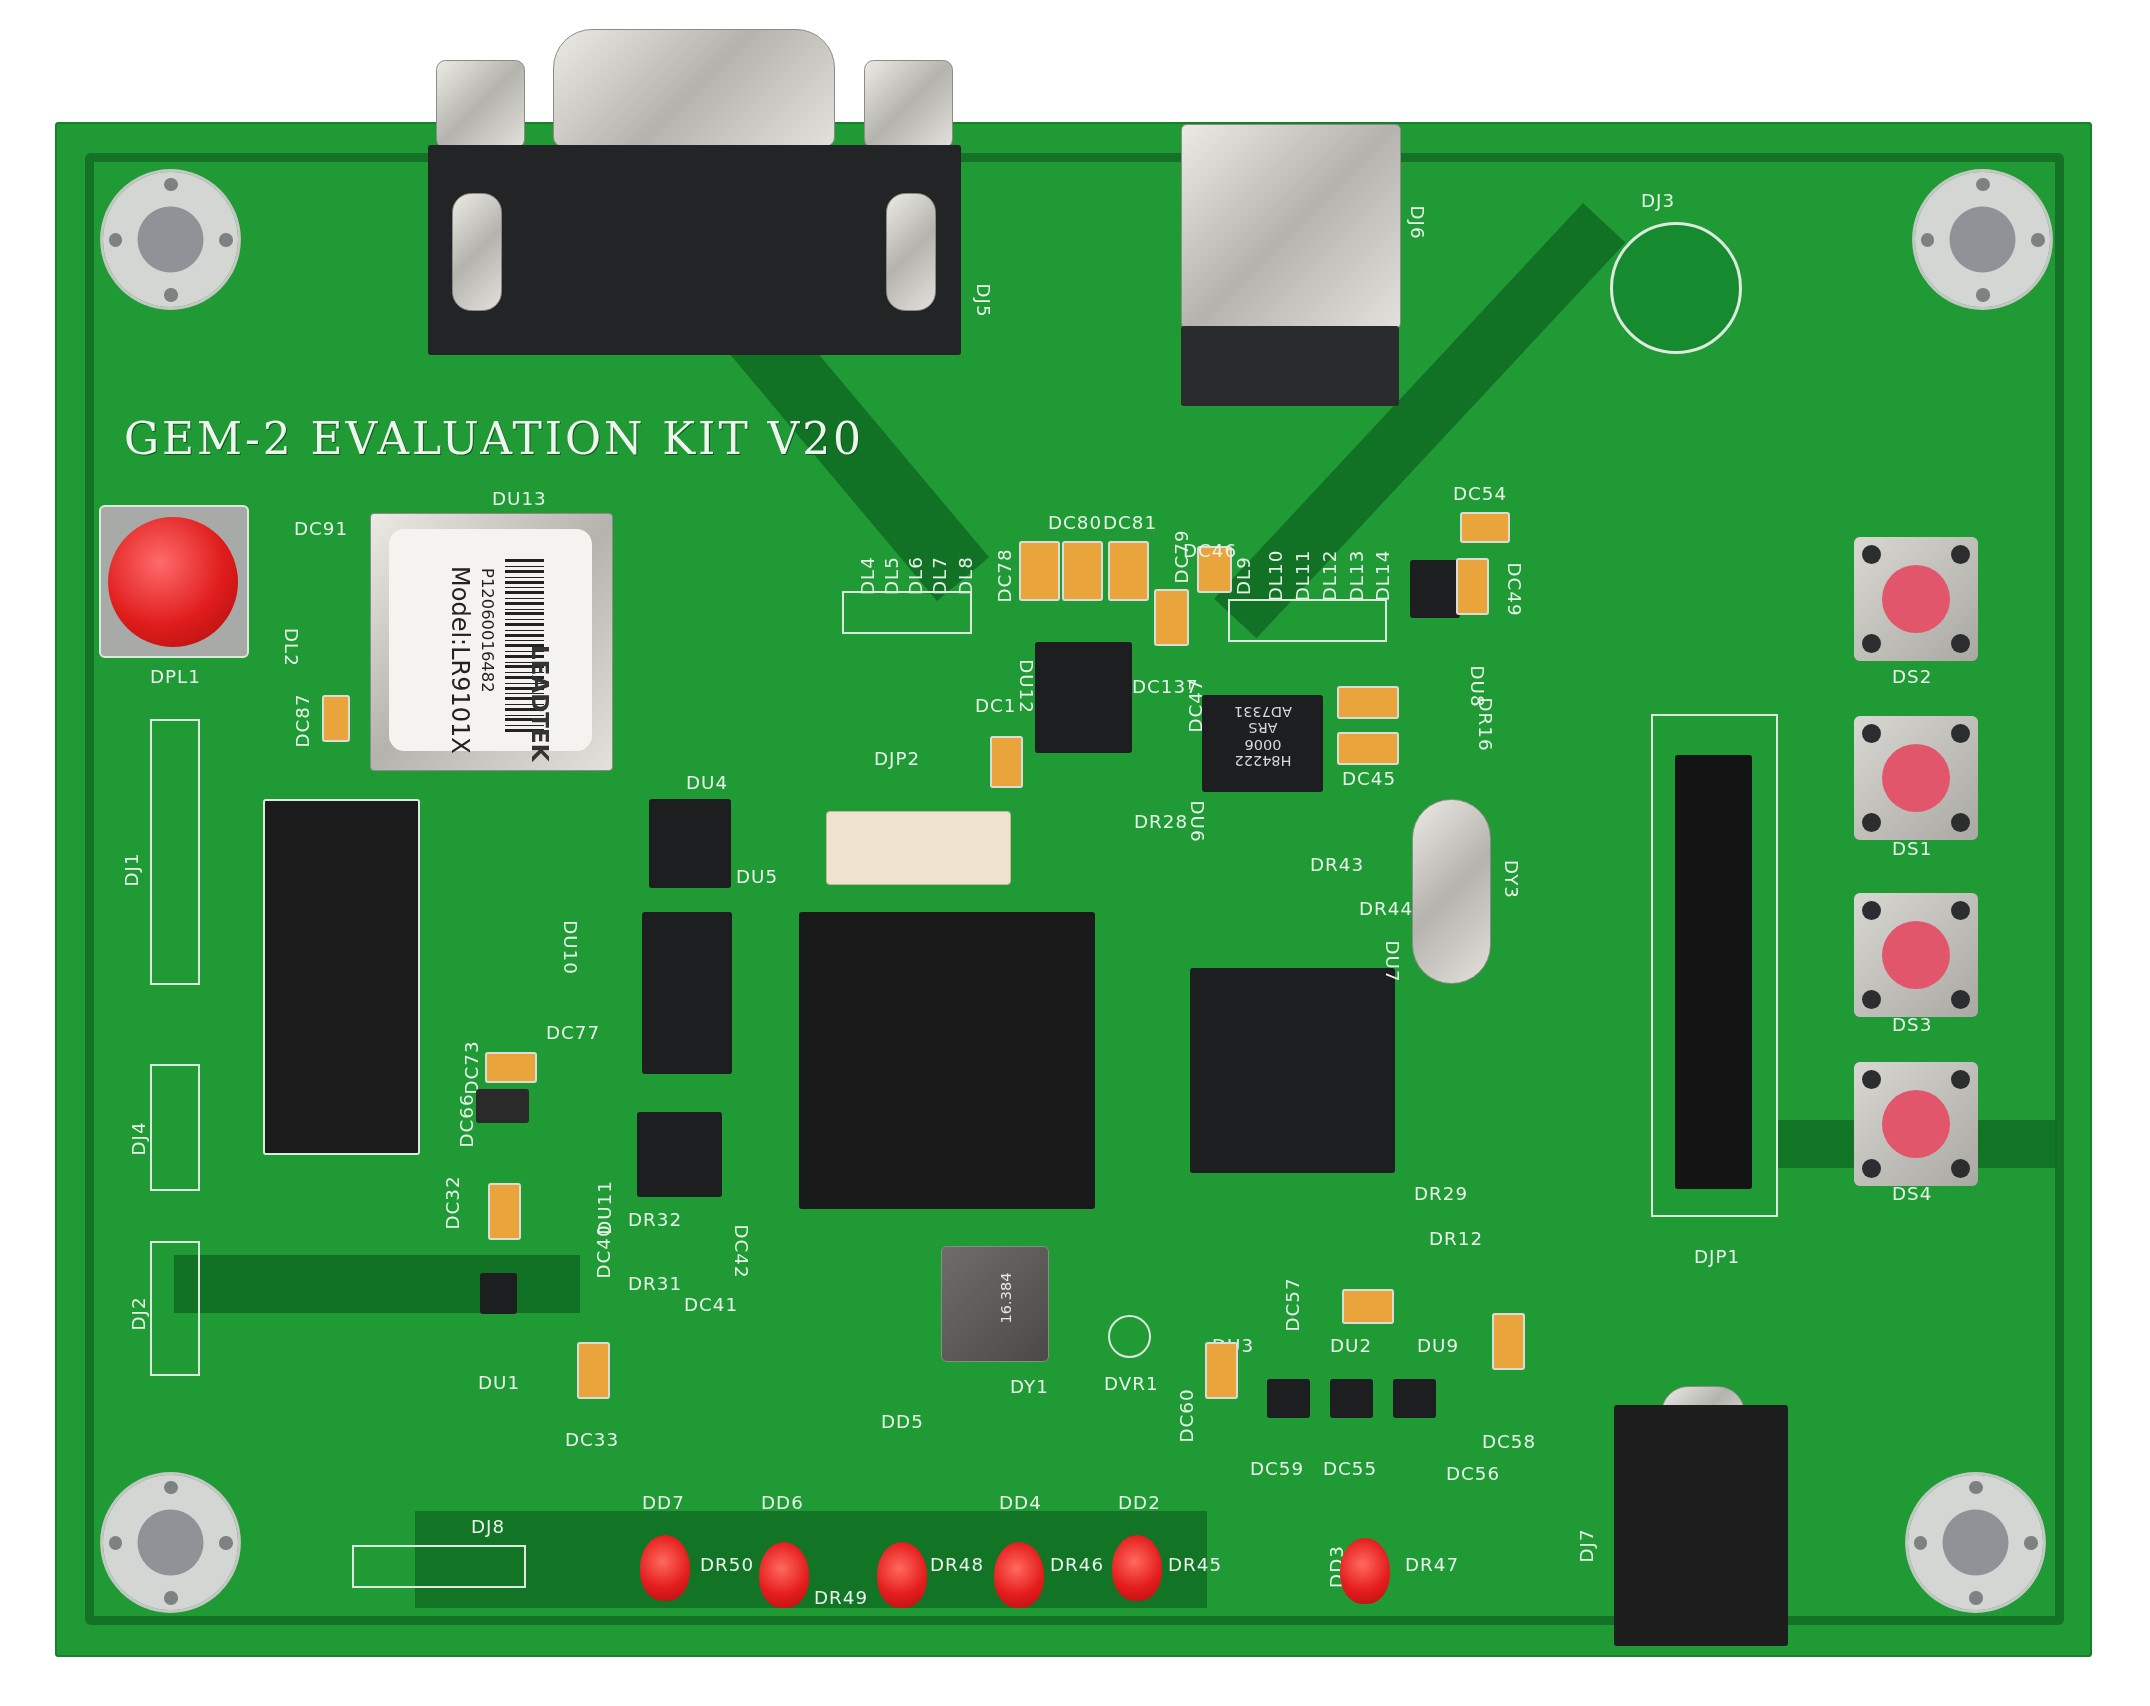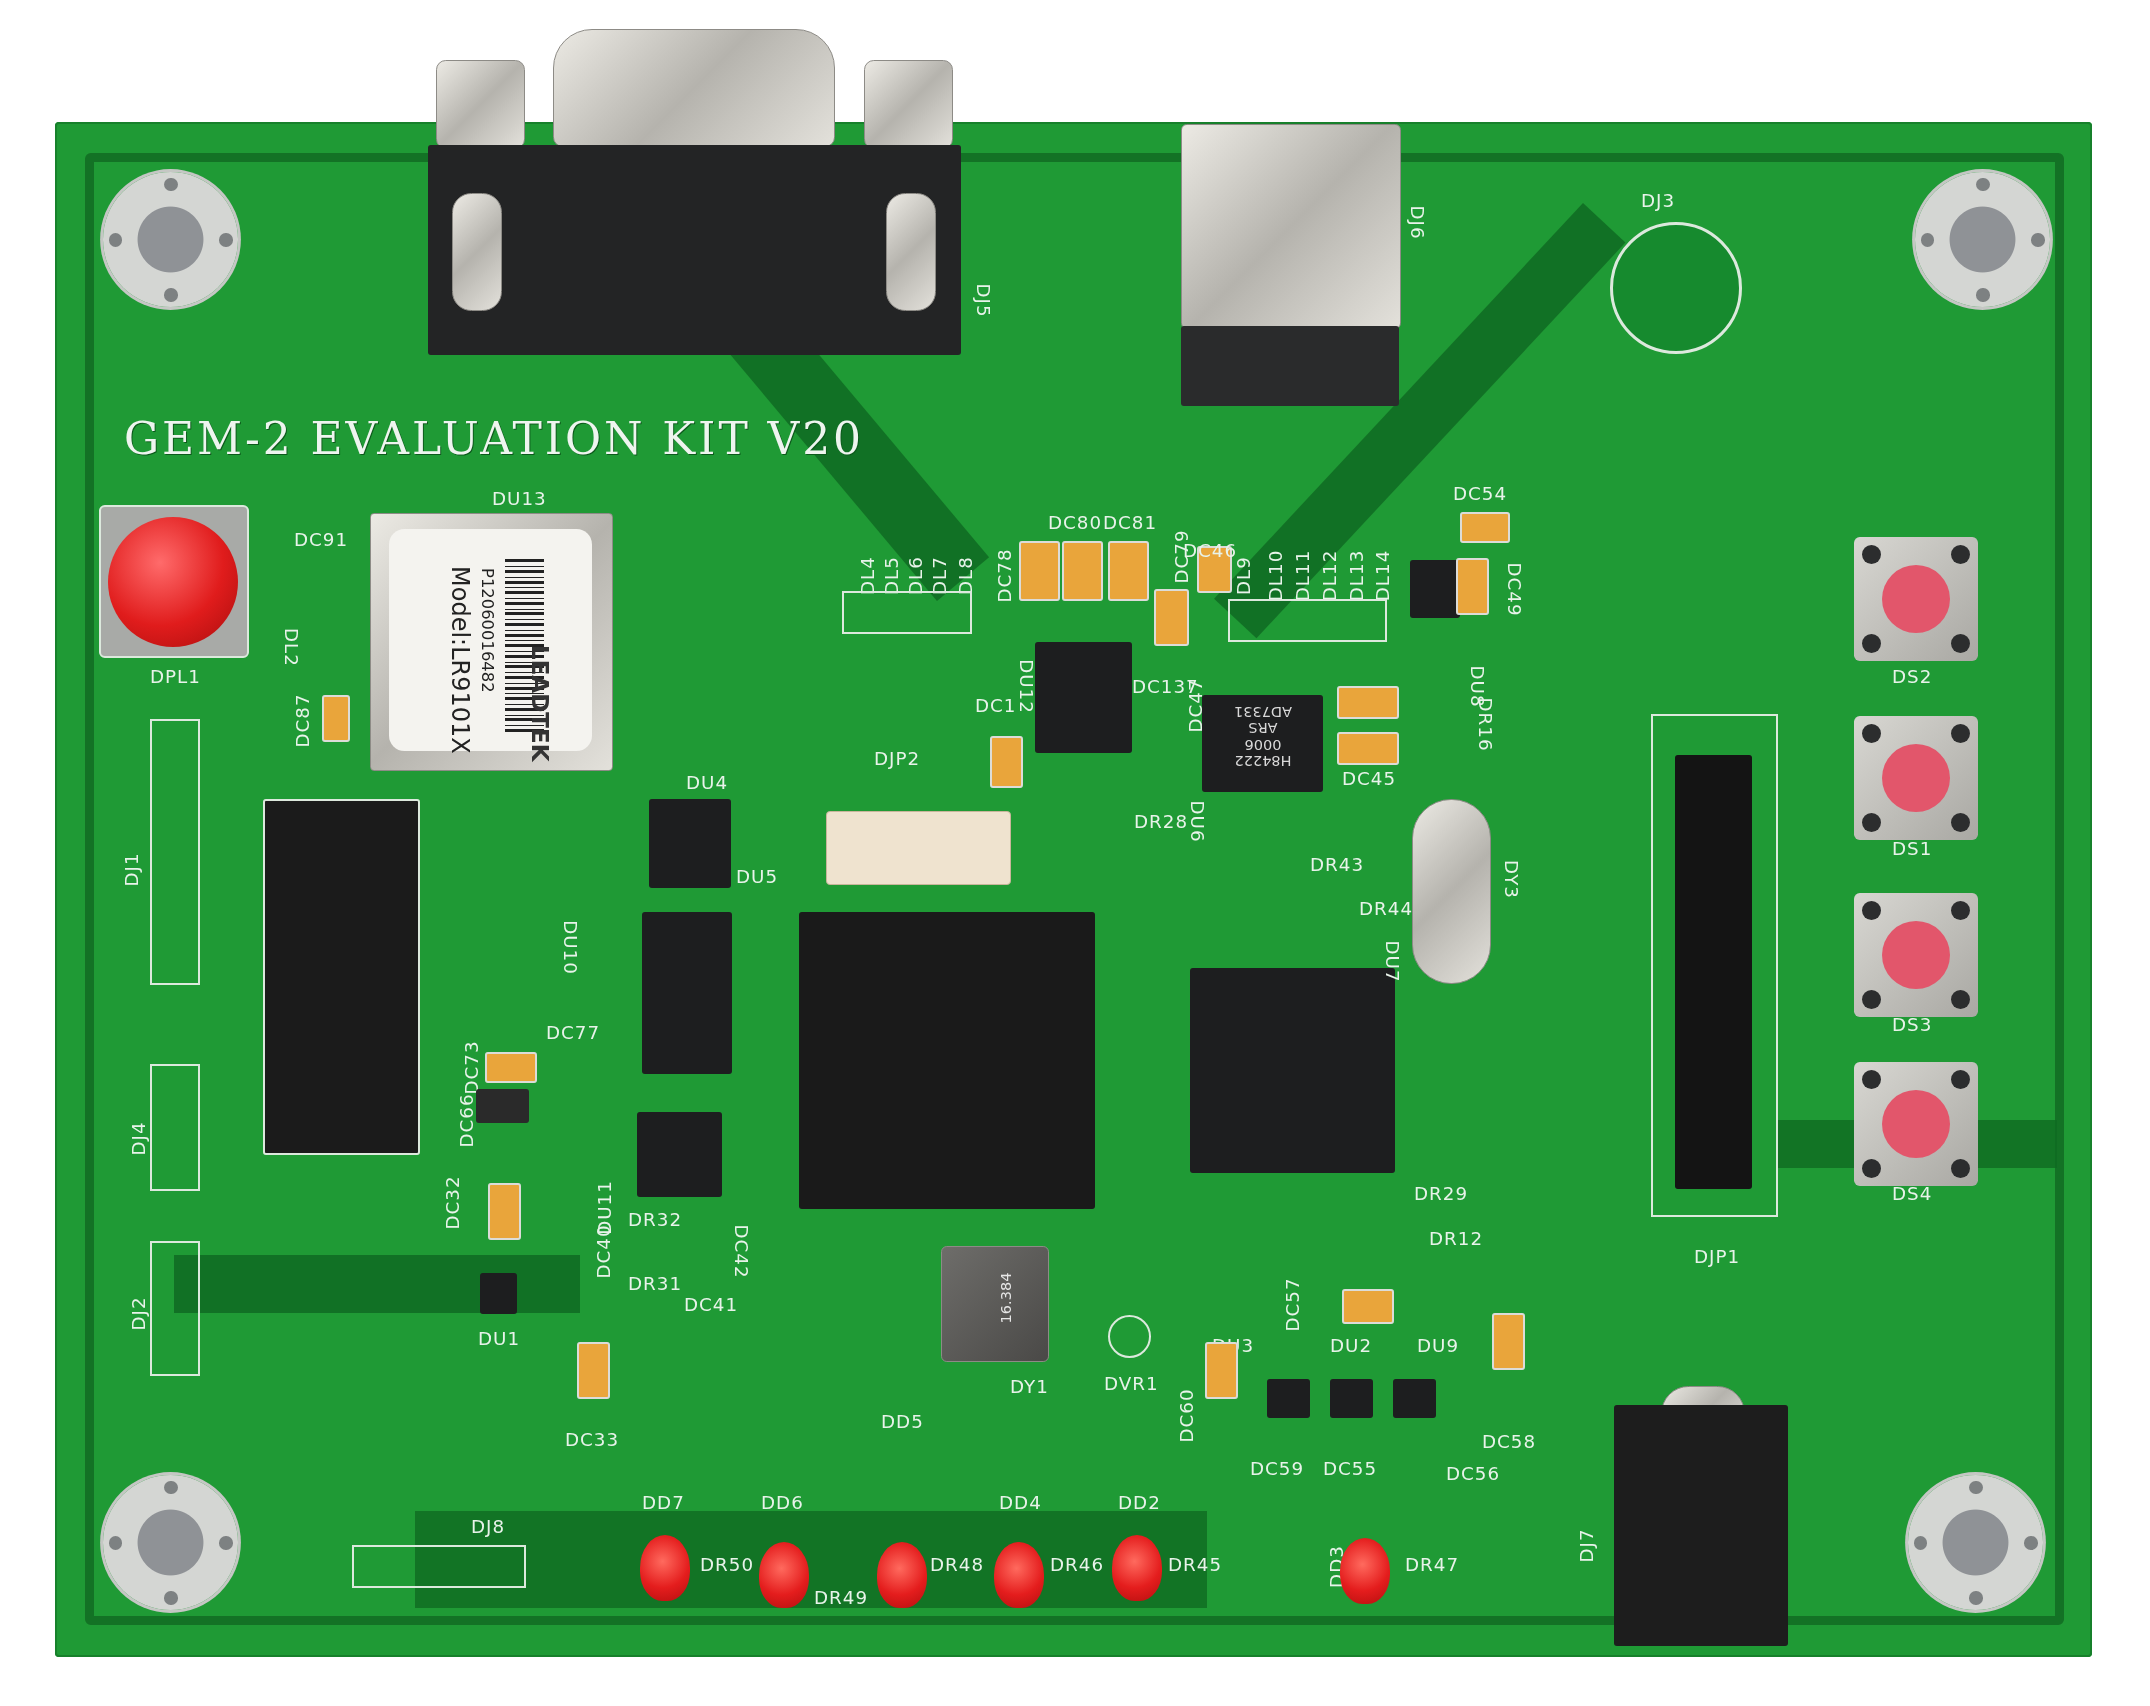--- a/index.html
+++ b/index.html
@@ -216,24 +216,24 @@
 <div class="abs silk" style="left:444px;top:1057px;transform:rotate(-90deg)">DC73</div>
 <div class="abs silk" style="left:546px;top:1022px">DC77</div>
 <div class="abs chip" style="left:476px;top:1089px;width:53px;height:34px;background:#2a2a2a"></div>
 <div class="abs silk" style="left:439px;top:1110px;transform:rotate(-90deg)">DC66</div>
 <div class="abs smd" style="left:488px;top:1183px;width:29px;height:53px"></div>
 <div class="abs silk" style="left:425px;top:1192px;transform:rotate(-90deg)">DC32</div>
 <div class="abs smd" style="left:577px;top:1342px;width:29px;height:53px"></div>
 <div class="abs silk" style="left:565px;top:1429px">DC33</div>
 <div class="abs smd" style="left:322px;top:695px;width:24px;height:43px"></div>
 <div class="abs silk" style="left:275px;top:710px;transform:rotate(-90deg)">DC87</div>
-<div class="abs silk" style="left:294px;top:529px">DC91</div>
+<div class="abs silk" style="left:294px;top:518px">DC91</div>
 <div class="abs silk" style="left:272px;top:637px;transform:rotate(90deg)">DL2</div>
 <div class="abs chip" style="left:480px;top:1273px;width:37px;height:41px"></div>
-<div class="abs silk" style="left:478px;top:1328px">DU1</div>
+<div class="abs silk" style="left:478px;top:1372px">DU1</div>
 
 <div class="abs silk" style="left:848px;top:565px;transform:rotate(-90deg)">DL4</div>
 <div class="abs silk" style="left:872px;top:565px;transform:rotate(-90deg)">DL5</div>
 <div class="abs silk" style="left:896px;top:565px;transform:rotate(-90deg)">DL6</div>
 <div class="abs silk" style="left:920px;top:565px;transform:rotate(-90deg)">DL7</div>
 <div class="abs silk" style="left:946px;top:565px;transform:rotate(-90deg)">DL8</div>
 <div class="abs pad-outline" style="left:842px;top:591px;width:130px;height:43px"></div>
 <div class="abs silk" style="left:1224px;top:565px;transform:rotate(-90deg)">DL9</div>
 <div class="abs silk" style="left:1250px;top:565px;transform:rotate(-90deg)">DL10</div>
 <div class="abs silk" style="left:1277px;top:565px;transform:rotate(-90deg)">DL11</div>

